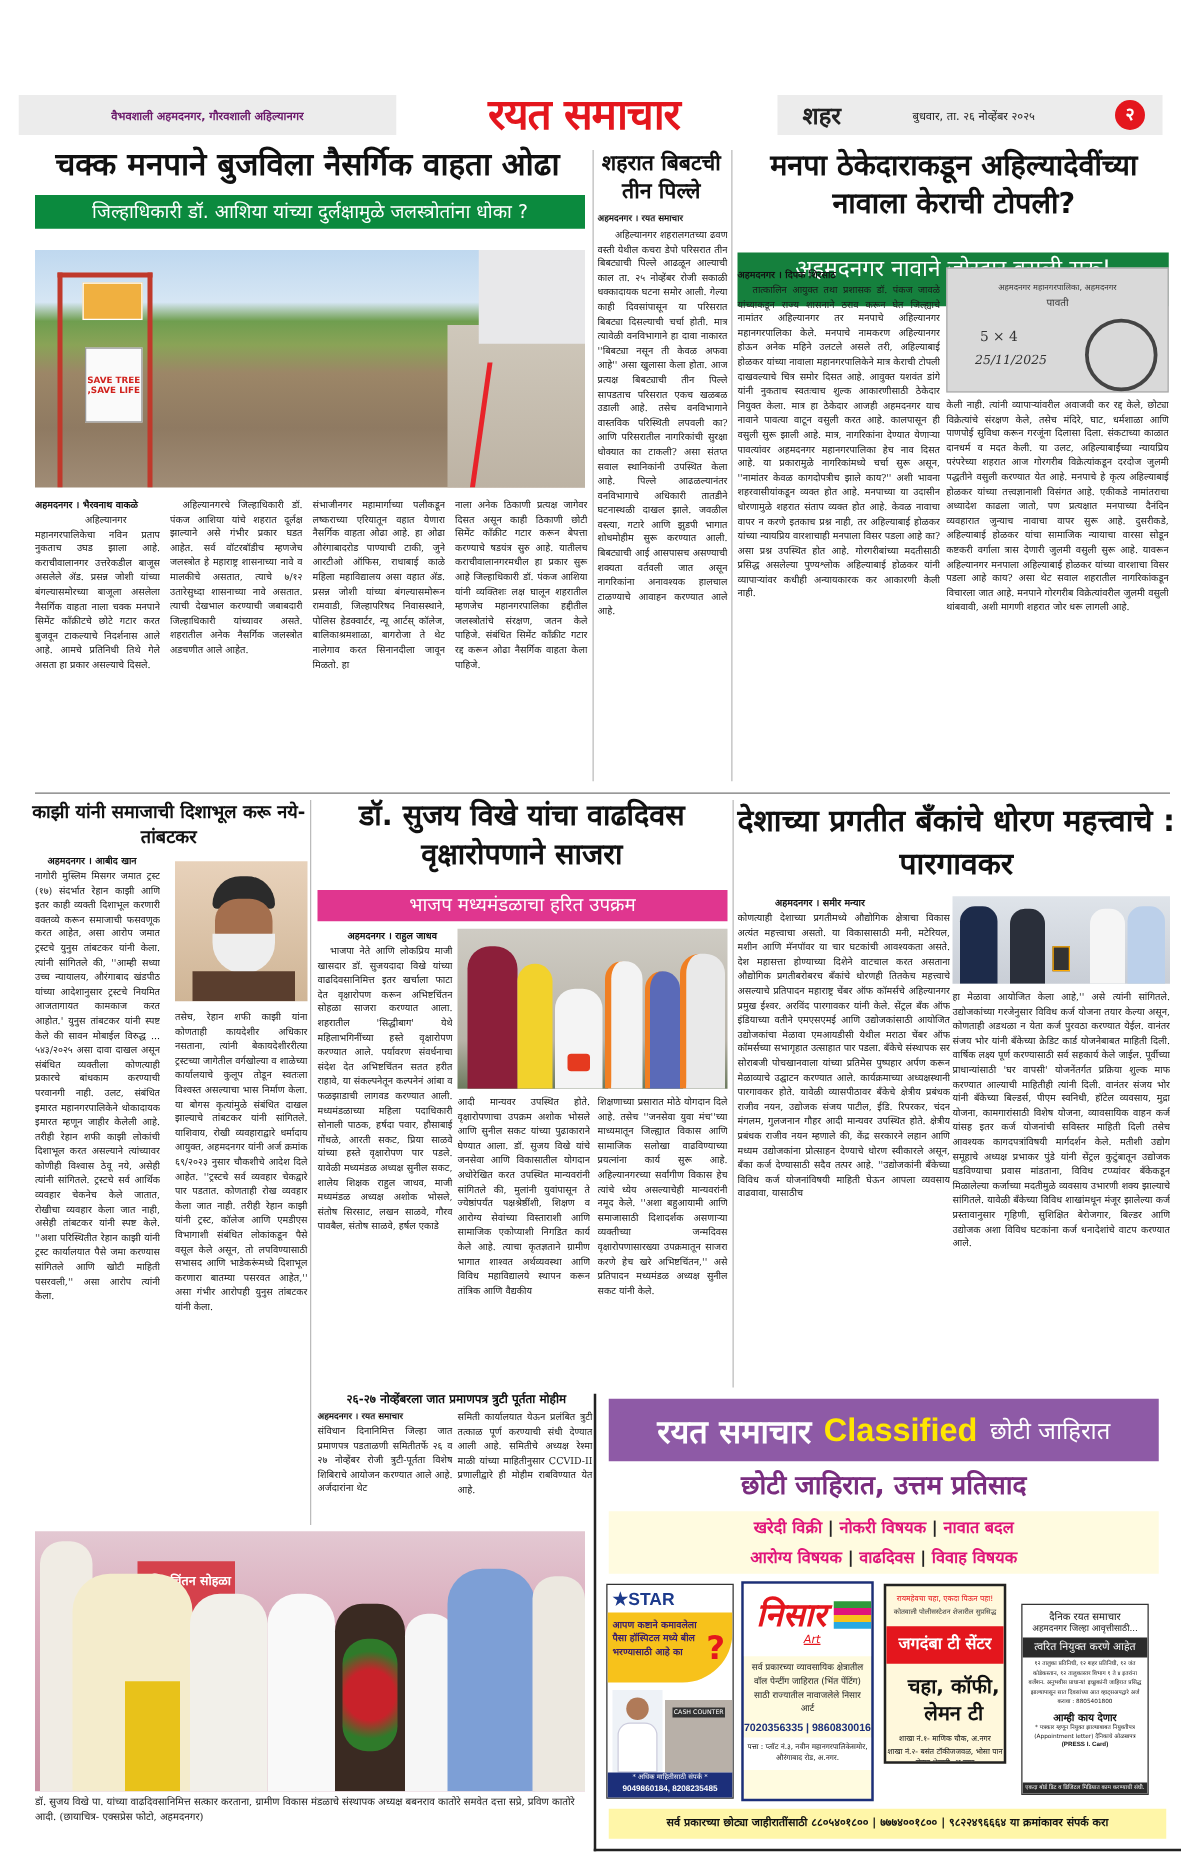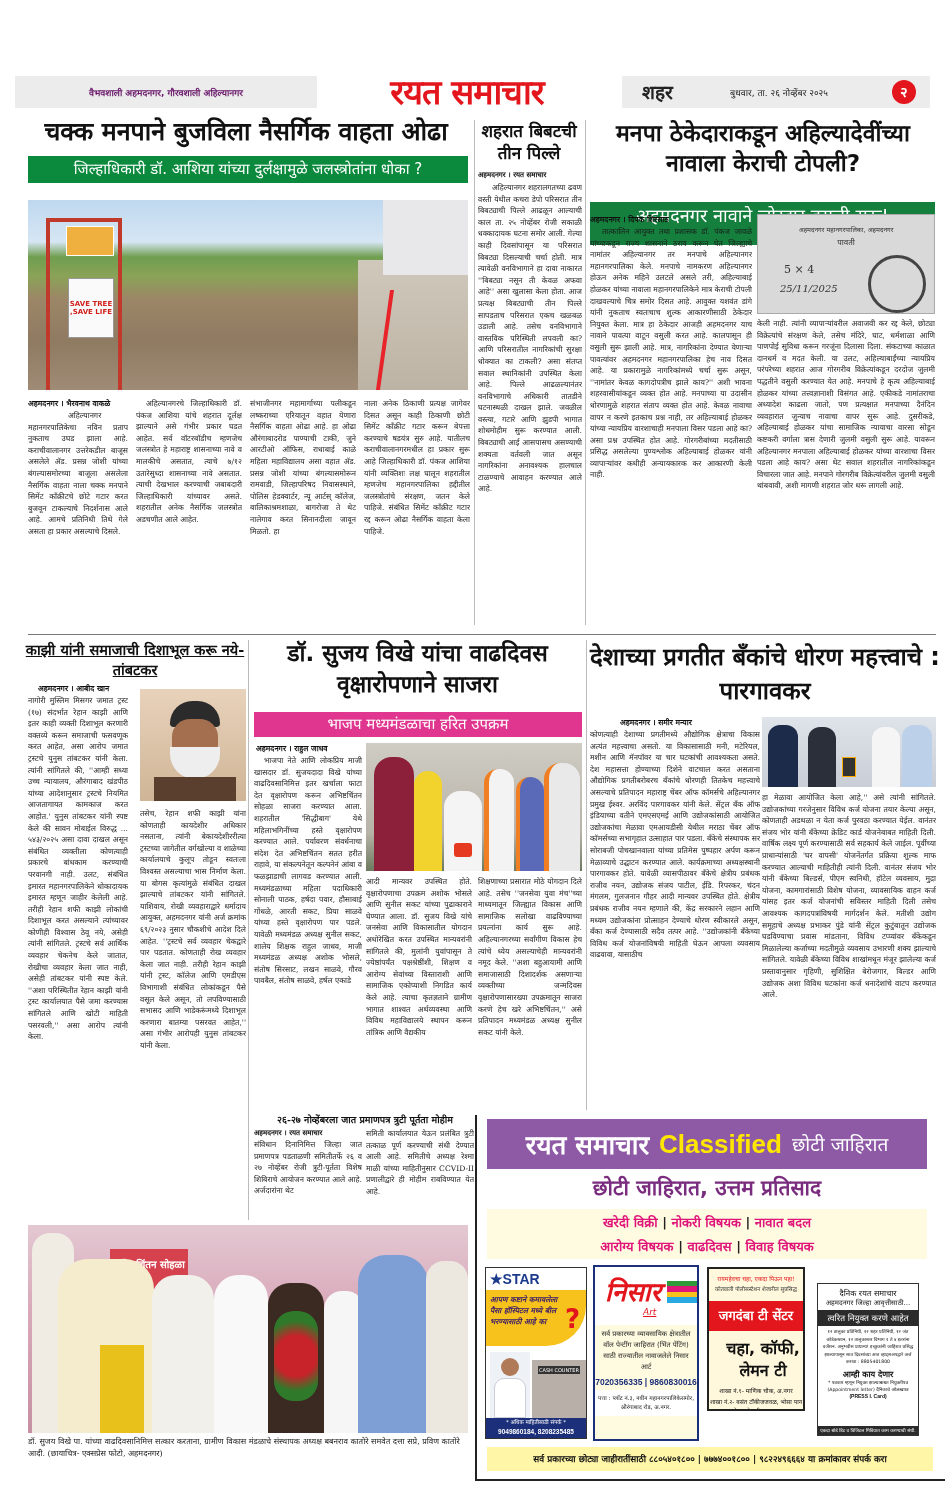--- a/index.html
+++ b/index.html
@@ -63,37 +63,37 @@
   <div style="font-size:8px;text-align:center;color:#333;margin-top:2px;">पावती</div>
   <div class="abs" style="left:26px;top:48px;font-size:11px;color:#333;font-family:'DejaVu Serif',serif;">5 × 4</div>
   <div class="abs" style="left:22px;top:68px;font-size:10px;color:#333;font-family:'DejaVu Serif',serif;font-style:italic;">25/11/2025</div>
   <div class="abs" style="left:110px;top:40px;width:58px;height:58px;border:3px solid #444;border-radius:50%;"></div>
 </div>
 <div class="abs txt" style="left:590px;top:226px;width:162px;height:370px;text-indent:12px;">तात्कालिन आयुक्त तथा प्रशासक डॉ. पंकज जावळे यांच्याकडून राज्य शासनाने ठराव करून घेत जिल्ह्याचे नामांतर अहिल्यानगर तर मनपाचे अहिल्यानगर महानगरपालिका केले. मनपाचे नामकरण अहिल्यानगर होऊन अनेक महिने उलटले असले तरी, अहिल्याबाई होळकर यांच्या नावाला महानगरपालिकेने मात्र केराची टोपली दाखवल्याचे चित्र समोर दिसत आहे. आवुक्त यशवंत डांगे यांनी नुकताच स्वतःचाच शुल्क आकारणीसाठी ठेकेदार नियुक्त केला. मात्र हा ठेकेदार आजही अहमदनगर याच नावाने पावत्या वाटून वसुली करत आहे. कालपासून ही वसुली सुरू झाली आहे. मात्र, नागरिकांना देण्यात येणाऱ्या पावत्यांवर अहमदनगर महानगरपालिका हेच नाव दिसत आहे. या प्रकारामुळे नागरिकांमध्ये चर्चा सुरू असून, ''नामांतर केवळ कागदोपत्रीच झाले काय?'' अशी भावना शहरवासीयांकडून व्यक्त होत आहे. मनपाच्या या उदासीन धोरणामुळे शहरात संताप व्यक्त होत आहे. केवळ नावाचा वापर न करणे इतकाच प्रश्न नाही, तर अहिल्याबाई होळकर यांच्या न्यायप्रिय वारशाचाही मनपाला विसर पडला आहे का? असा प्रश्न उपस्थित होत आहे. गोरगरीबांच्या मदतीसाठी प्रसिद्ध असलेल्या पुण्यश्लोक अहिल्याबाई होळकर यांनी व्यापाऱ्यांवर कधीही अन्यायकारक कर आकारणी केली नाही.</div>
 <div class="abs txt" style="left:757px;top:318px;width:178px;height:278px;">केली नाही. त्यांनी व्यापाऱ्यांवरील अवाजवी कर रद्द केले, छोट्या विक्रेत्यांचे संरक्षण केले, तसेच मंदिरे, घाट, धर्मशाळा आणि पाणपोई सुविधा करून गरजूंना दिलासा दिला. संकटाच्या काळात दानधर्म व मदत केली. या उलट, अहिल्याबाईंच्या न्यायप्रिय परंपरेच्या शहरात आज गोरगरीब विक्रेत्यांकडून दरदोज जुलमी पद्धतीने वसुली करण्यात येत आहे. मनपाचे हे कृत्य अहिल्याबाई होळकर यांच्या तत्त्वज्ञानाशी विसंगत आहे. एकीकडे नामांतराचा अध्यादेश काढला जातो, पण प्रत्यक्षात मनपाच्या दैनंदिन व्यवहारात जुन्याच नावाचा वापर सुरू आहे. दुसरीकडे, अहिल्याबाई होळकर यांचा सामाजिक न्यायाचा वारसा सोडून कष्टकरी वर्गाला त्रास देणारी जुलमी वसुली सुरू आहे. यावरून अहिल्यानगर मनपाला अहिल्याबाई होळकर यांच्या वारशाचा विसर पडला आहे काय? असा थेट सवाल शहरातील नागरिकांकडून विचारला जात आहे. मनपाने गोरगरीब विक्रेत्यांवरील जुलमी वसुली थांबवावी, अशी मागणी शहरात जोर धरू लागली आहे.</div>
 
 <div class="abs rule" style="left:28px;top:634px;width:908px;height:1px;"></div>
 
-<div class="abs hl" style="left:25px;top:640px;width:220px;font-size:14.5px;line-height:20px;text-decoration:underline;">काझी यांनी समाजाची दिशाभूल करू नये- तांबटकर</div>
+<div class="abs hl" style="left:25px;top:640px;width:220px;font-size:14.5px;line-height:20px;">काझी यांनी समाजाची दिशाभूल करू नये- तांबटकर</div>
 <div class="abs byline" style="left:38px;top:683px;width:110px;">अहमदनगर । आबीद खान</div>
 <div class="abs txt" style="left:28px;top:695px;width:100px;height:520px;">नागोरी मुस्लिम मिसगर जमात ट्रस्ट (१७) संदर्भात रेहान काझी आणि इतर काही व्यक्ती दिशाभूल करणारी वक्तव्ये करून समाजाची फसवणूक करत आहेत, असा आरोप जमात ट्रस्टचे युनुस तांबटकर यांनी केला. त्यांनी सांगितले की, ''आम्ही सध्या उच्च न्यायालय, औरंगाबाद खंडपीठ यांच्या आदेशानुसार ट्रस्टचे नियमित आजतागायत कामकाज करत आहोत.' युनुस तांबटकर यांनी स्पष्ट केले की सावन मोबाईल विरुद्ध ... ५४३/२०२५ असा दावा दाखल असून संबंधित व्यक्तीला कोणत्याही प्रकारचे बांधकाम करण्याची परवानगी नाही. उलट, संबंधित इमारत महानगरपालिकेने धोकादायक इमारत म्हणून जाहीर केलेली आहे. तरीही रेहान शफी काझी लोकांची दिशाभूल करत असल्याने त्यांच्यावर कोणीही विश्वास ठेवू नये, असेही त्यांनी सांगितले. ट्रस्टचे सर्व आर्थिक व्यवहार चेकनेच केले जातात, रोखीचा व्यवहार केला जात नाही, असेही तांबटकर यांनी स्पष्ट केले. ''अशा परिस्थितीत रेहान काझी यांनी ट्रस्ट कार्यालयात पैसे जमा करण्यास सांगितले आणि खोटी माहिती पसरवली,'' असा आरोप त्यांनी केला.</div>
 <div class="abs photo" style="left:140px;top:689px;width:106px;height:112px;background:linear-gradient(180deg,#e8d2bb,#cfb596);">
   <div class="abs" style="left:30px;top:12px;width:50px;height:26px;background:#2b2b2b;border-radius:24px 24px 4px 4px;"></div>
   <div class="abs" style="left:32px;top:30px;width:46px;height:44px;background:#a46f4e;border-radius:40%;"></div>
   <div class="abs" style="left:30px;top:58px;width:50px;height:32px;background:#eee;border-radius:0 0 26px 26px;"></div>
   <div class="abs" style="left:14px;top:88px;width:82px;height:24px;background:#5a3e2e;"></div>
 </div>
 <div class="abs txt" style="left:140px;top:808px;width:106px;height:408px;">तसेच, रेहान शफी काझी यांना कोणताही कायदेशीर अधिकार नसताना, त्यांनी बेकायदेशीररीत्या ट्रस्टच्या जागेतील वर्गखोल्या व शाळेच्या कार्यालयाचे कुलूप तोडून स्वतःला विश्वस्त असल्याचा भास निर्माण केला. या बोगस कृत्यांमुळे संबंधित दाखल झाल्याचे तांबटकर यांनी सांगितले. याशिवाय, रोखी व्यवहाराद्वारे धर्मादाय आयुक्त, अहमदनगर यांनी अर्ज क्रमांक ६९/२०२३ नुसार चौकशीचे आदेश दिले आहेत. ''ट्रस्टचे सर्व व्यवहार चेकद्वारे पार पडतात. कोणताही रोख व्यवहार केला जात नाही. तरीही रेहान काझी यांनी ट्रस्ट, कॉलेज आणि एमडीएस विभागाशी संबंधित लोकांकडून पैसे वसूल केले असून, तो लपविण्यासाठी सभासद आणि भाडेकरूंमध्ये दिशाभूल करणारा बातम्या पसरवत आहेत,'' असा गंभीर आरोपही युनुस तांबटकर यांनी केला.</div>
 <div class="abs vr" style="left:248px;top:640px;width:1px;height:580px;"></div>
 
 <div class="abs hl" style="left:255px;top:638px;width:325px;font-size:23px;line-height:31px;">डॉ. सुजय विखे यांचा वाढदिवस वृक्षारोपणाने साजरा</div>
 <div class="abs" style="left:254px;top:712px;width:328px;height:25px;background:#e0368f;color:#fff;text-align:center;font-size:15px;line-height:25px;">
   <span>भाजप मध्यमंडळाचा हरित उपक्रम</span>
 </div>
-<div class="abs byline" style="left:256px;top:743px;width:104px;">अहमदनगर । राहुल जाधव</div>
+<div class="abs byline" style="left:278px;top:743px;width:104px;">अहमदनगर । राहुल जाधव</div>
 <div class="abs txt" style="left:254px;top:755px;width:108px;height:350px;text-indent:10px;">भाजपा नेते आणि लोकप्रिय माजी खासदार डॉ. सुजयदादा विखे यांच्या वाढदिवसानिमित्त इतर खर्चाला फाटा देत वृक्षारोपण करून अभिष्टचिंतन सोहळा साजरा करण्यात आला. शहरातील 'सिद्धीबाग' येथे महिलाभगिनींच्या हस्ते वृक्षारोपण करण्यात आले. पर्यावरण संवर्धनाचा संदेश देत अभिष्टचिंतन सतत हरीत राहावे, या संकल्पनेतून कल्पनेनं आंबा व फळझाडाची लागवड करण्यात आली. मध्यमंडळाच्या महिला पदाधिकारी सोनाली पाठक, हर्षदा पवार, हौसाबाई गोंधळे, आरती सकट, प्रिया साळवे यांच्या हस्ते वृक्षारोपण पार पडले. यावेळी मध्यमंडळ अध्यक्ष सुनील सकट, शालेय शिक्षक राहुल जाधव, माजी मध्यमंडळ अध्यक्ष अशोक भोसले, संतोष सिरसाट, लखन साळवे, गौरव पावबैल, संतोष साळवे, हर्षल एकाडे</div>
 <div class="abs photo" style="left:366px;top:743px;width:216px;height:128px;background:linear-gradient(180deg,#cfccc4,#b8b3a8 70%,#6c7a5e);">
   <div class="abs" style="left:8px;top:14px;width:40px;height:114px;background:#8c1f3a;border-radius:18px 18px 0 0;"></div>
   <div class="abs" style="left:48px;top:28px;width:28px;height:100px;background:#f2d22c;border-radius:14px 14px 0 0;"></div>
   <div class="abs" style="left:78px;top:48px;width:38px;height:80px;background:#f4f4f4;border-radius:16px 16px 0 0;"></div>
   <div class="abs" style="left:118px;top:26px;width:30px;height:102px;background:#f3f3f3;border-left:5px solid #f07f23;border-radius:14px 14px 0 0;"></div>
   <div class="abs" style="left:150px;top:34px;width:28px;height:94px;background:#5a6ab8;border-left:4px solid #f07f23;border-radius:14px 14px 0 0;"></div>
   <div class="abs" style="left:178px;top:20px;width:36px;height:108px;background:#e9e9e9;border-left:5px solid #f07f23;border-radius:16px 16px 0 0;"></div>
   <div class="abs" style="left:88px;top:100px;width:18px;height:14px;background:#e53a1f;border-radius:3px;"></div>
 </div>
@@ -151,21 +151,21 @@
     <div>
       <span>आरोग्य विषयक</span> <span style="color:#222">|</span>
       <span>वाढदिवस</span> <span style="color:#222">|</span>
       <span>विवाह विषयक</span>
     </div>
   </div>
 
   <div class="abs ad" style="left:8px;top:152px;width:102px;height:172px;background:#fff;">
     <div style="font-size:14px;font-weight:bold;color:#1c3a8c;padding:3px 0 0 4px;font-family:'Liberation Sans',sans-serif;">★<span>STAR</span></div>
     <div class="abs" style="left:0;top:22px;width:100px;height:56px;background:#f7c21b;border-radius:0 0 40px 0;padding:4px;">
-      <span style="font-size:7.5px;font-weight:bold;color:#3a1b6b;line-height:11px;display:block;width:72px;font-style:italic;">आपण कष्टाने कमावलेला पैसा हॉस्पिटल मध्ये बील भरण्यासाठी आहे का</span>
+      <span style="font-size:7.5px;font-weight:bold;color:#3a1b6b;line-height:11px;display:block;width:72px;">आपण कष्टाने कमावलेला पैसा हॉस्पिटल मध्ये बील भरण्यासाठी आहे का</span>
       <span class="abs" style="right:6px;top:14px;font-size:26px;color:#e4161d;font-weight:bold;">?</span>
     </div>
     <div class="abs" style="left:4px;top:84px;width:40px;height:66px;background:#eef2f7;">
       <div style="width:18px;height:18px;border-radius:9px;background:#b07a58;margin:6px auto 0;"></div>
       <div style="width:32px;height:40px;background:#fff;margin:2px auto 0;border-radius:10px 10px 0 0;border:1px solid #ccd;"></div>
     </div>
     <div class="abs" style="left:46px;top:92px;width:54px;height:58px;background:#b8b0a8;">
       <div style="font-size:5px;color:#fff;background:#333;margin:6px 6px 0;padding:1px;">CASH COUNTER</div>
     </div>
     <div class="abs" style="left:0;top:150px;width:100px;height:22px;background:#1c2f7a;color:#fff;text-align:center;">

